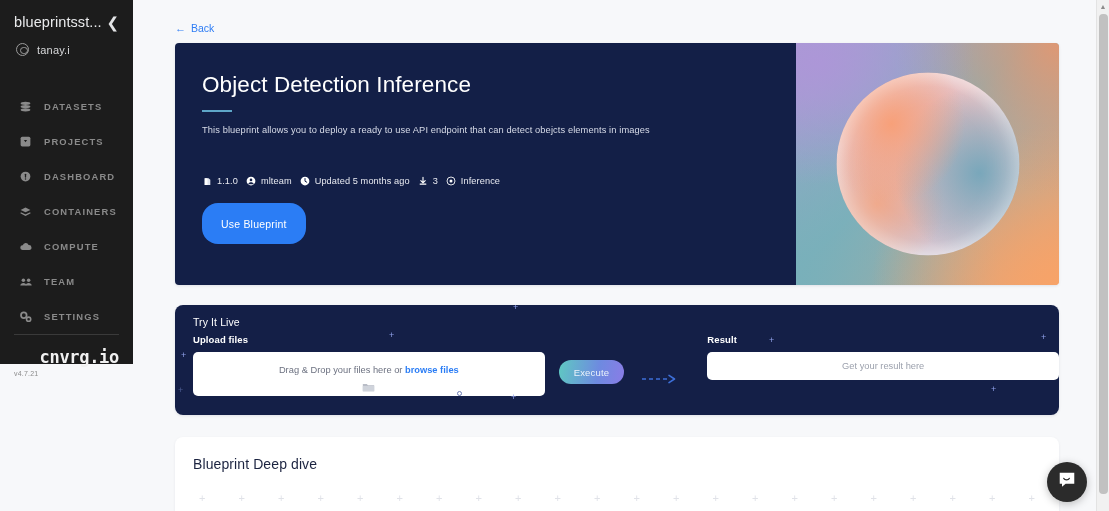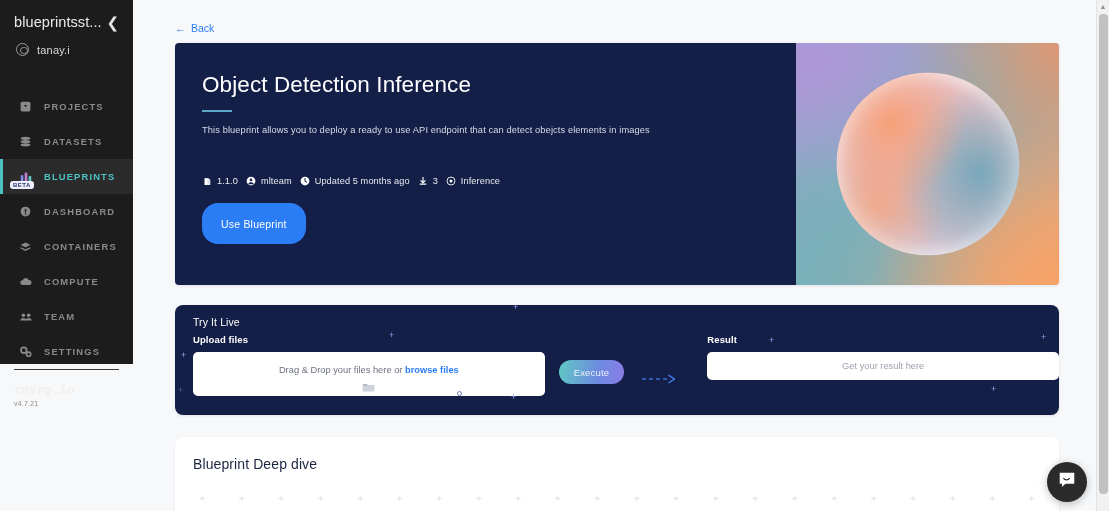--- a/index.html
+++ b/index.html
@@ -70,22 +70,22 @@
   .beta-badge {
     position: absolute; left: 10px; top: 22px;
     background: #eef0ff; color: #2b3270;
     font-size: 6px; font-weight: bold; letter-spacing: .5px;
     padding: 1px 3px; border-radius: 3px; line-height: 1;
   }
 
   .sb-bottom { margin-top: auto; padding: 0 14px 12px 14px; }
   .sb-bottom-divider { height: 1px; background: #3a3a3a; margin-bottom: 12px; }
   .sb-logo {
-    color: #f0f0f0; font-size: 13px; font-weight: bold;
-    font-family: "DejaVu Sans Mono", monospace; letter-spacing: -.3px;
+    color: #f0f0f0; font-size: 17px; font-weight: bold;
+    font-family: "DejaVu Sans Mono", monospace; letter-spacing: -.3px; text-align: right;
   }
   .sb-version { color: #8b8b8b; font-size: 7px; margin-top: 3px; letter-spacing: .2px; }
 
   
   .main {
     flex: 1; height: 511px; position: relative;
     background: #f7f8fa; overflow: hidden;
   }
   .back-row {
     padding: 22px 0 0 42px;
@@ -269,49 +269,38 @@
         <span class="sb-user-name">tanay.i</span>
       </div>
     </div>
     <div class="sb-divider"></div>
 
     <nav class="sb-nav">
 
       <div class="nav-item">
         <span class="nav-ico">
           <svg width="13" height="13" viewBox="0 0 16 16">
-              <rect x="2" y="2" width="12" height="12" rx="2" fill="#8a8a8a"></rect>
-              <path d="M6 6 L10 6 L8 9 Z" fill="#1c1c1c"></path>
-            </svg>
-        </span>
-        <span class="nav-label">PROJECTS</span>
-      </div>
-
-      <div class="nav-item">
-        <span class="nav-ico">
-          <svg width="13" height="13" viewBox="0 0 16 16">
               <ellipse cx="8" cy="4" rx="6" ry="2" fill="#8a8a8a"></ellipse>
               <ellipse cx="8" cy="8" rx="6" ry="2" fill="#8a8a8a"></ellipse>
               <ellipse cx="8" cy="12" rx="6" ry="2" fill="#8a8a8a"></ellipse>
             </svg>
         </span>
         <span class="nav-label">DATASETS</span>
       </div>
 
-      <div class="nav-item active">
-        <span class="nav-ico">
-          <svg width="14" height="14" viewBox="0 0 16 16">
-            <rect x="2" y="6" width="3" height="7" fill="#7f8fe8"></rect>
-            <rect x="6.5" y="3" width="3" height="10" fill="#c47fd0"></rect>
-            <rect x="11" y="7" width="3" height="6" fill="#5fc9c2"></rect>
-          </svg>
-        </span>
-        <span class="beta-badge">BETA</span>
-        <span class="nav-label">BLUEPRINTS</span>
-      </div>
+      <div class="nav-item">
+        <span class="nav-ico">
+          <svg width="13" height="13" viewBox="0 0 16 16">
+              <rect x="2" y="2" width="12" height="12" rx="2" fill="#8a8a8a"></rect>
+              <path d="M6 6 L10 6 L8 9 Z" fill="#1c1c1c"></path>
+            </svg>
+        </span>
+        <span class="nav-label">PROJECTS</span>
+      </div>
+
 
       <div class="nav-item">
         <span class="nav-ico">
           <svg width="13" height="13" viewBox="0 0 16 16">
               <circle cx="8" cy="8" r="6" fill="#8a8a8a"></circle>
               <rect x="7.2" y="4.5" width="1.6" height="5" rx=".8" fill="#1c1c1c"></rect>
               <circle cx="8" cy="11" r=".9" fill="#1c1c1c"></circle>
             </svg>
         </span>
         <span class="nav-label">DASHBOARD</span>

